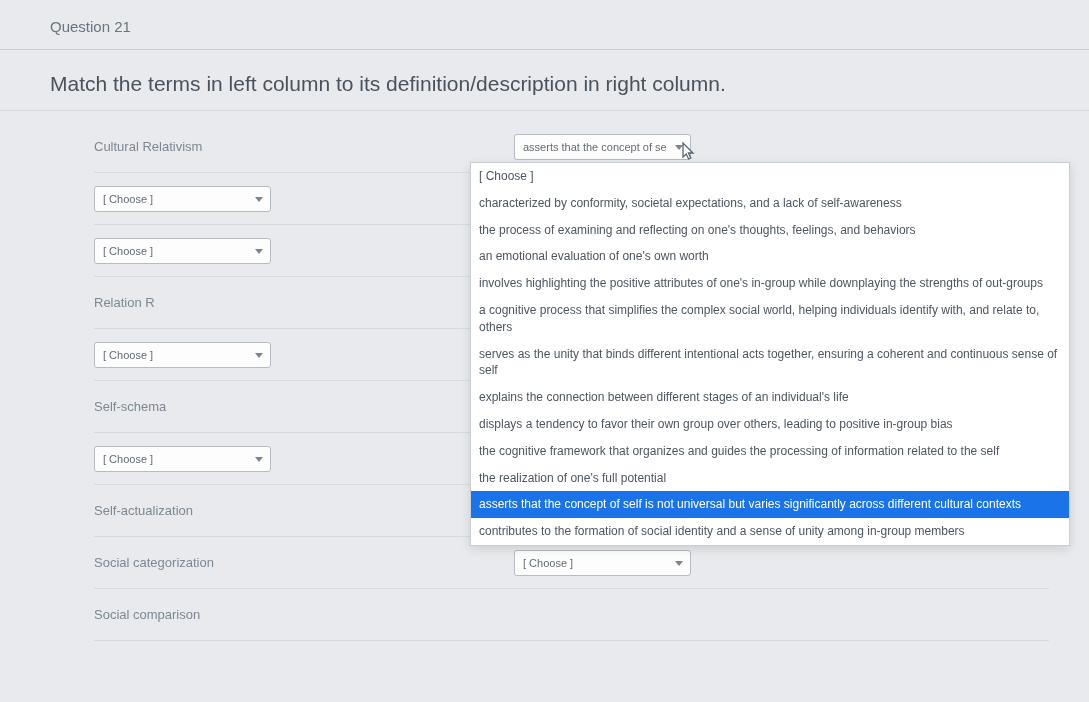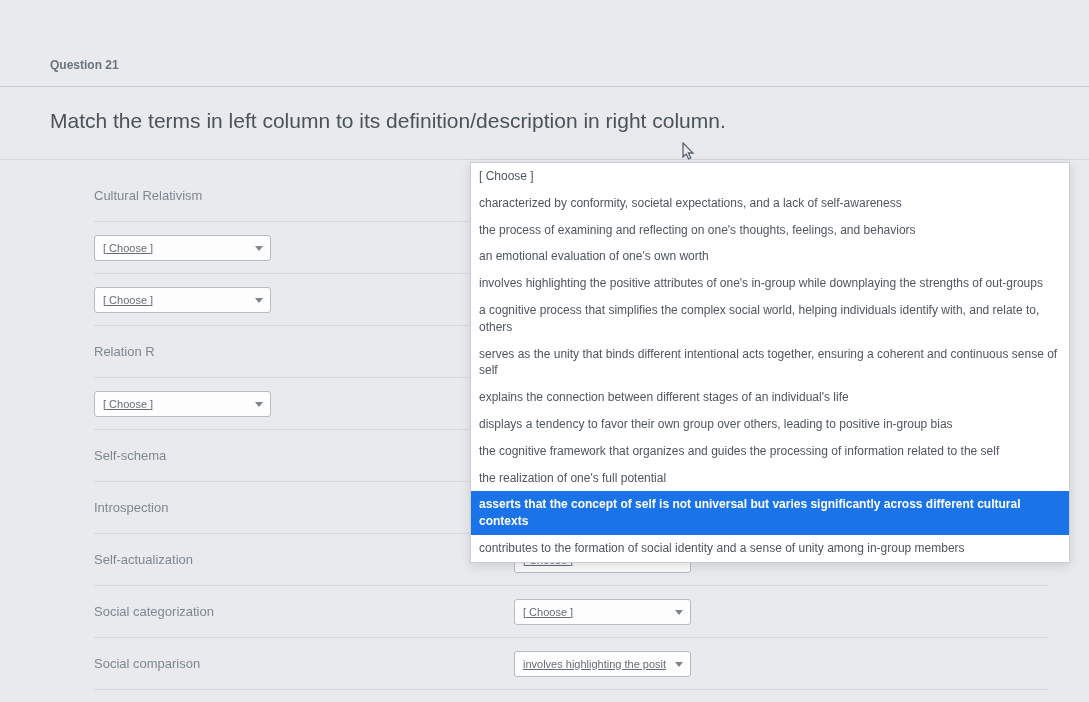--- a/index.html
+++ b/index.html
@@ -12,27 +12,26 @@
     height: 702px;
     overflow: hidden;
     position: relative;
   }
   .container {
     padding: 0;
   }
   .question-header {
     padding: 18px 40px 14px 50px;
     border-bottom: 1px solid #c8ccd2;
-    font-size: 12px;
-    font-weight: 700;
+    font-size: 15px;
+    font-weight: 400;
     color: #6a747e;
-    margin-top: 40px;
   }
   .instruction {
-    padding: 22px 40px 26px 50px;
+    padding: 22px 40px 14px 50px;
     font-size: 21px;
     color: #4a525c;
     border-bottom: 1px solid #d4d8dd;
   }
   .match-area {
     padding: 10px 40px 10px 50px;
   }
   .match-row {
     display: flex;
     align-items: center;
@@ -58,21 +57,20 @@
     font-size: 11px;
     color: #646c76;
     padding: 0 22px 0 8px;
     position: relative;
     display: flex;
     align-items: center;
     white-space: nowrap;
     overflow: hidden;
     text-overflow: ellipsis;
     cursor: pointer;
-    text-decoration: underline;
   }
   .select::after {
     content: "";
     position: absolute;
     right: 7px;
     top: 50%;
     margin-top: -2px;
     border-left: 4px solid transparent;
     border-right: 4px solid transparent;
     border-top: 5px solid #7c848e;
@@ -97,21 +95,21 @@
   .dropdown-item {
     padding: 5px 8px;
     color: #4e5660;
     line-height: 1.4;
     cursor: pointer;
     white-space: normal;
   }
   .dropdown-item.highlight {
     background: #1a73e8;
     color: #ffffff;
-    font-weight: 700;
+    font-weight: 400;
   }
   .cursor {
     position: absolute;
     left: 681px;
     top: 142px;
     width: 16px;
     height: 20px;
     z-index: 60;
     pointer-events: none;
   }
@@ -150,42 +148,38 @@
           <div class="select">[ Choose ]</div>
         </div>
       </div>
       <div class="match-row">
         <div class="term">Self-schema</div>
         <div class="select-cell">
           <div class="select faded">[ Choose ]</div>
         </div>
       </div>
       <div class="match-row">
-        <div class="term">Introspection</div>
         <div class="select-cell">
           <div class="select">[ Choose ]</div>
         </div>
       </div>
       <div class="match-row">
         <div class="term">Self-actualization</div>
         <div class="select-cell">
           <div class="select">[ Choose ]</div>
         </div>
       </div>
       <div class="match-row">
         <div class="term">Social categorization</div>
         <div class="select-cell">
           <div class="select">[ Choose ]</div>
         </div>
       </div>
       <div class="match-row">
         <div class="term">Social comparison</div>
-        <div class="select-cell">
-          <div class="select">involves highlighting the posit</div>
-        </div>
       </div>
     </div>
 </div>
 
 <div class="dropdown" id="dropdown">
     <div class="dropdown-item">[ Choose ]</div>
     <div class="dropdown-item">characterized by conformity, societal expectations, and a lack of self-awareness</div>
     <div class="dropdown-item">the process of examining and reflecting on one's thoughts, feelings, and behaviors</div>
     <div class="dropdown-item">an emotional evaluation of one's own worth</div>
     <div class="dropdown-item">involves highlighting the positive attributes of one's in-group while downplaying the strengths of out-groups</div>

